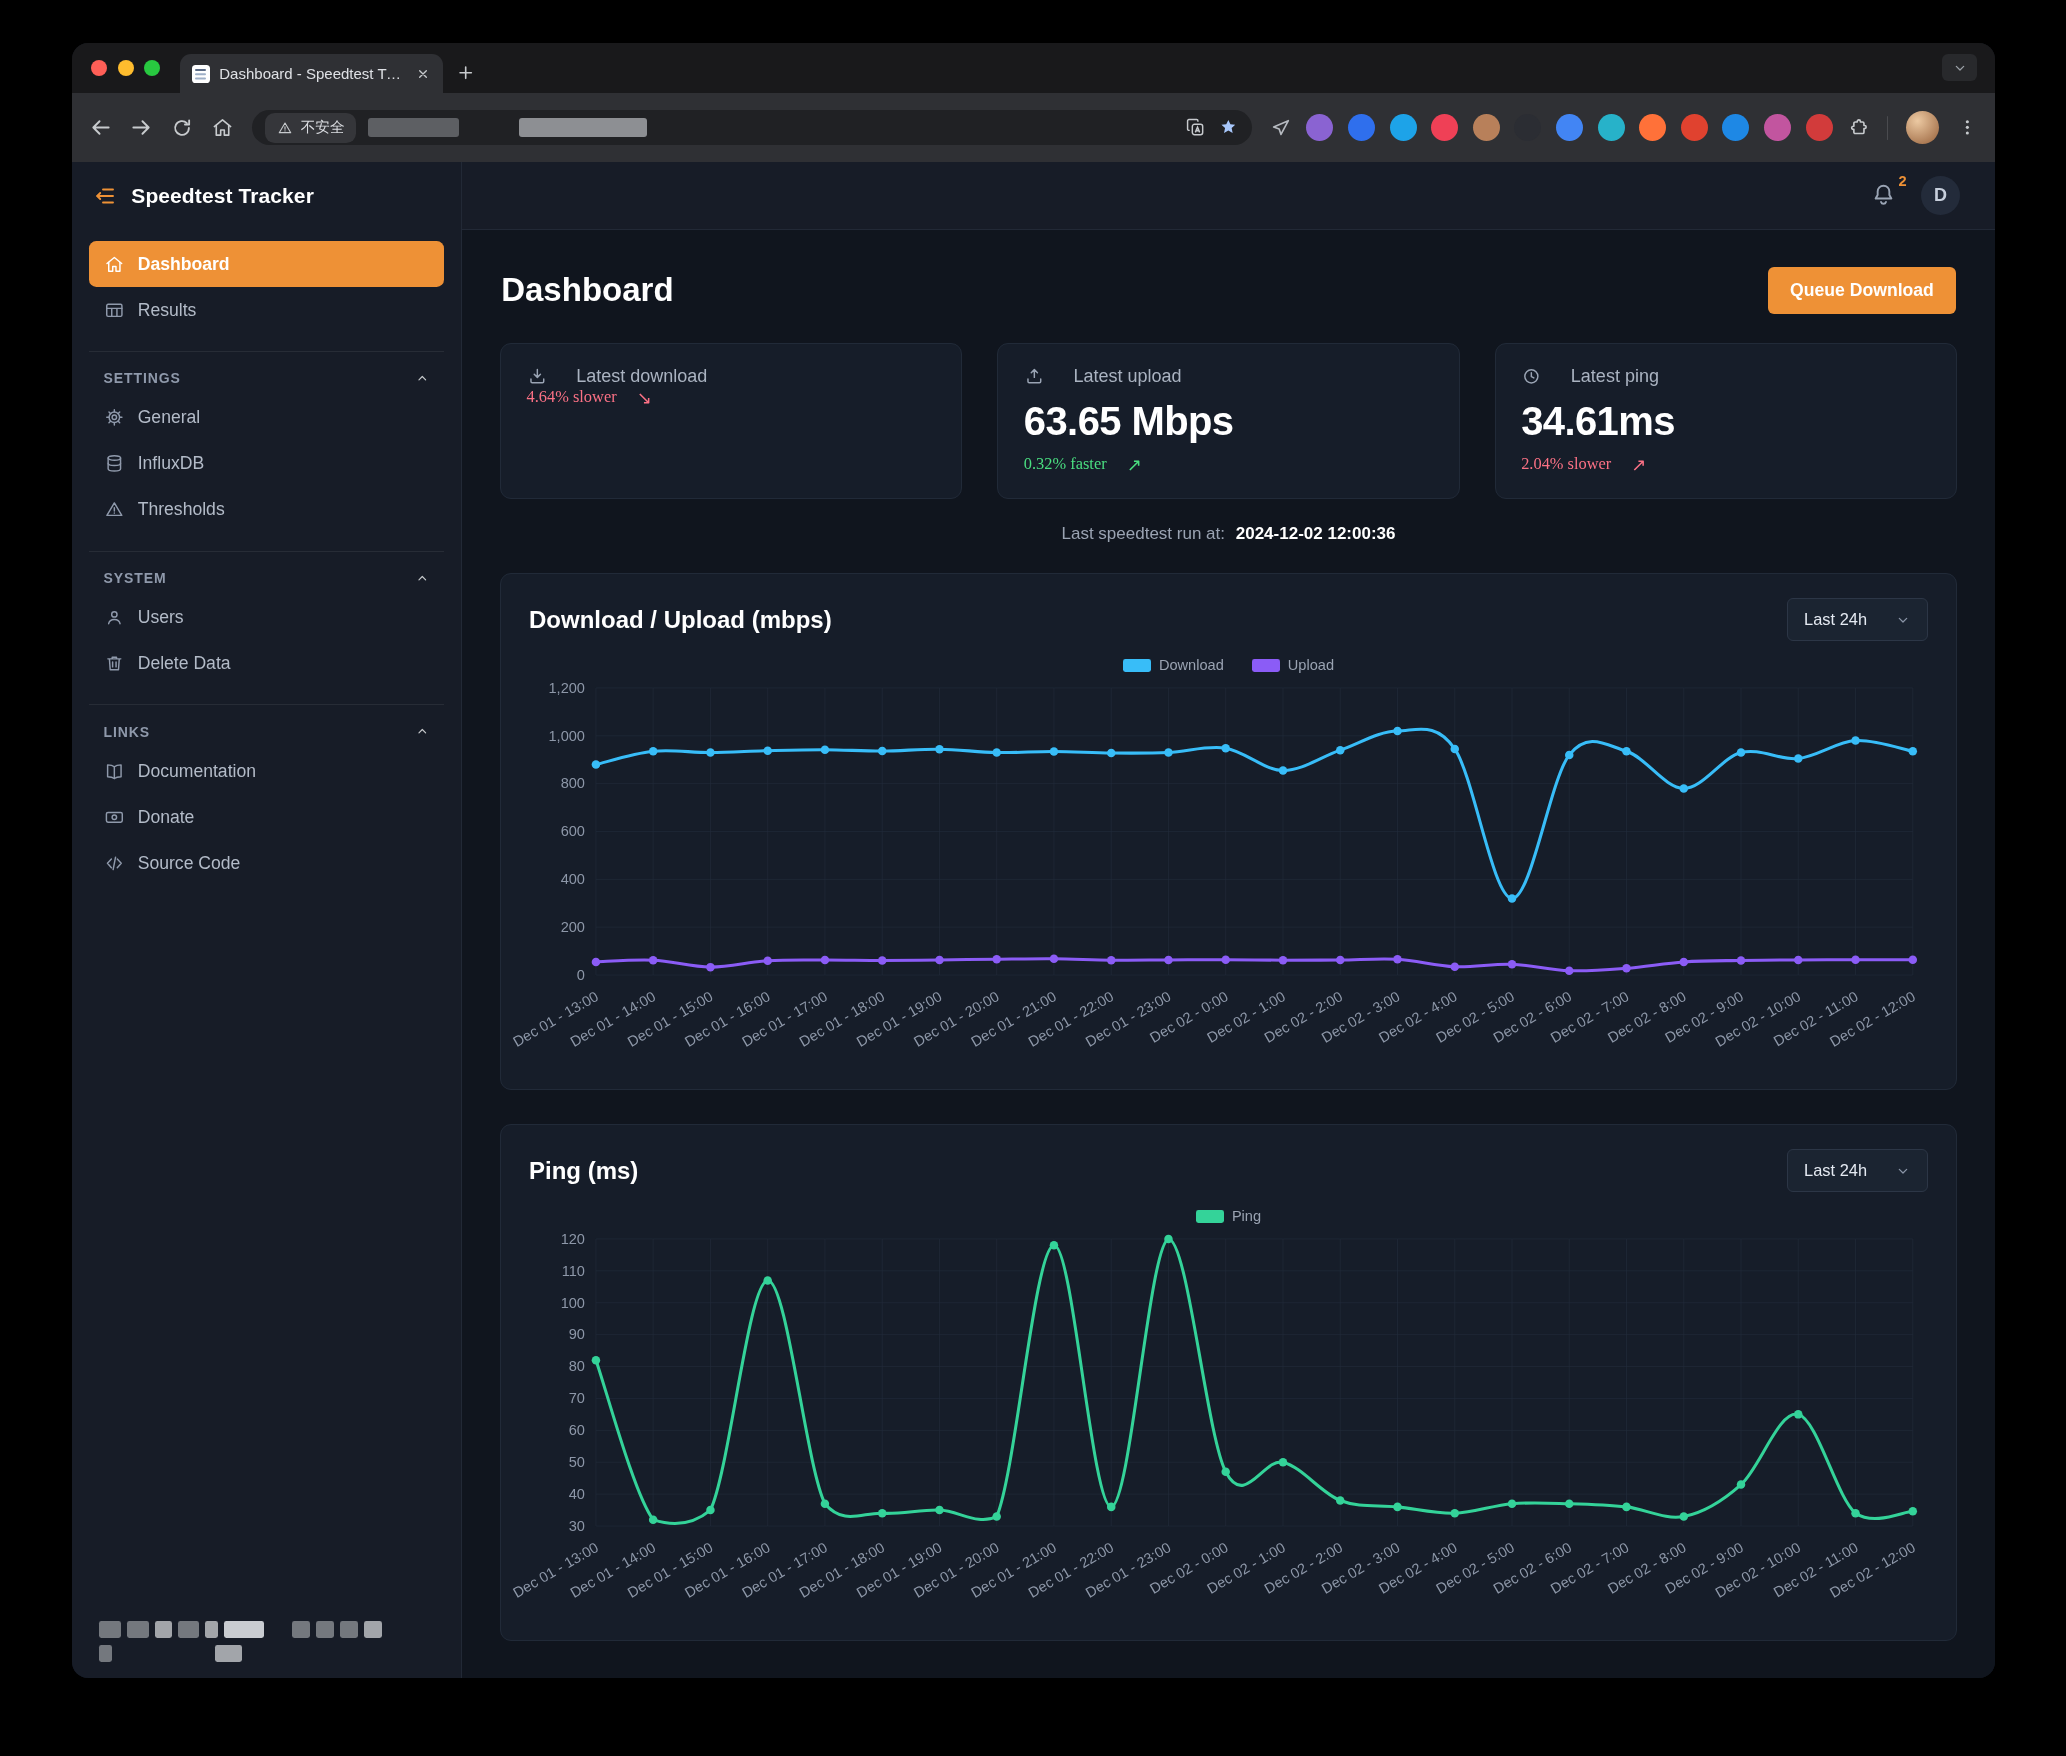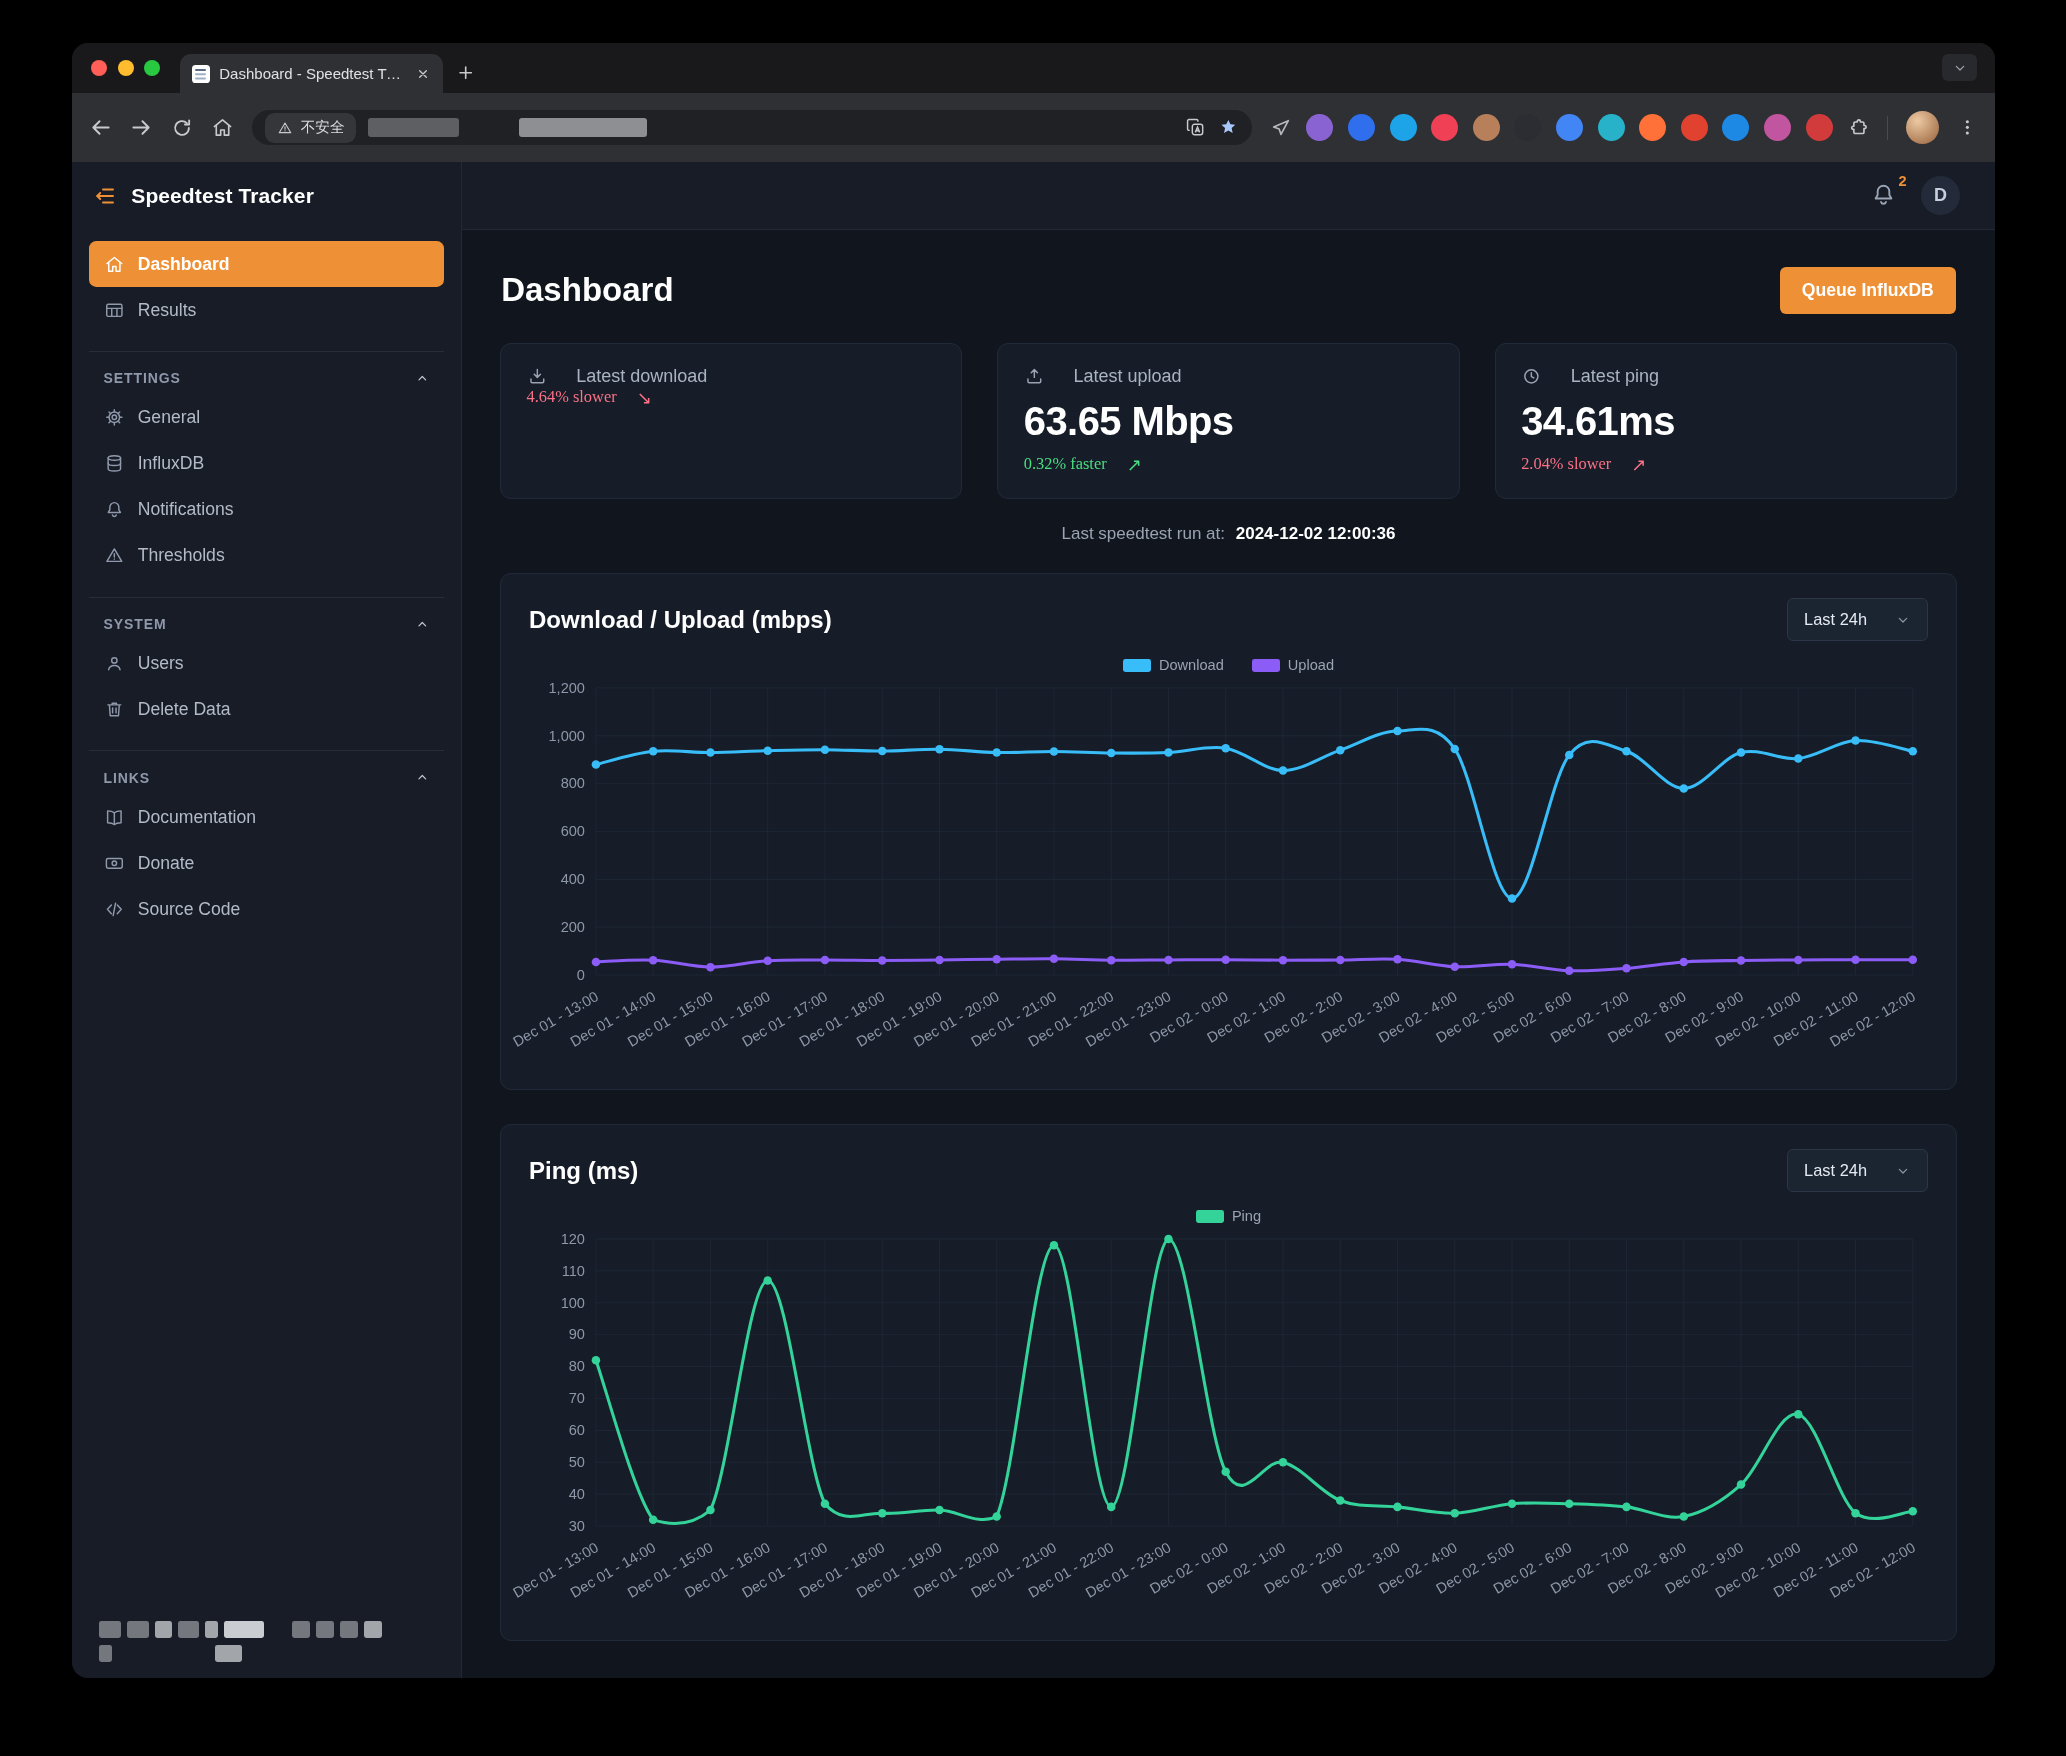--- a/index.html
+++ b/index.html
@@ -415,28 +415,20 @@
             <span class="nav-ico">
                 <svg width="20.7" height="20.7" viewBox="0 0 34 34">
                   <use href="#i-db"></use>
                 </svg>
               </span>
             <span>InfluxDB</span>
           </div>
           <div class="nav-item">
             <span class="nav-ico">
                 <svg width="20.7" height="20.7" viewBox="0 0 34 34">
-                  <use href="#i-bell"></use>
-                </svg>
-              </span>
-            <span>Notifications</span>
-          </div>
-          <div class="nav-item">
-            <span class="nav-ico">
-                <svg width="20.7" height="20.7" viewBox="0 0 34 34">
                   <use href="#i-warn"></use>
                 </svg>
               </span>
             <span>Thresholds</span>
           </div>
         </div>
 
         <div class="nav-section">
           <div class="section-head">
             <span>SYSTEM</span>
@@ -529,21 +521,21 @@
               <use href="#i-bell"></use>
             </svg>
           <span class="bell-badge" style="color: rgb(238, 145, 54);">2</span>
         </span>
         <span class="user-avatar">D</span>
       </div>
 
       <div class="content">
         <div class="page-head">
           <h1 class="page-title">Dashboard</h1>
-          <button class="queue-btn" style="background-color: rgb(238, 145, 54);">Queue InfluxDB</button>
+          <button class="queue-btn" style="background-color: rgb(238, 145, 54);">Queue Download</button>
         </div>
 
         <div class="stats-row">
           <div class="stat-card">
             <div class="stat-top">
               <span class="s-ico">
                   <svg width="20.7" height="20.7" viewBox="0 0 34 34">
                     <use href="#i-dl"></use>
                   </svg>
                 </span>

